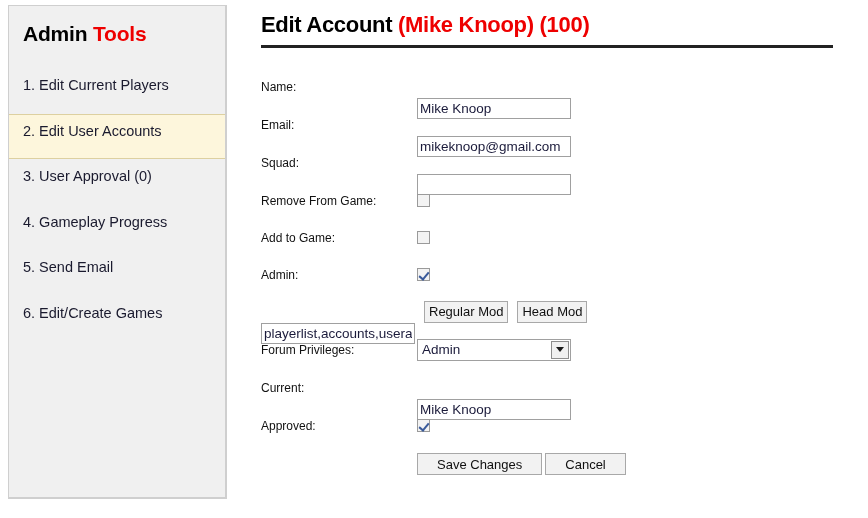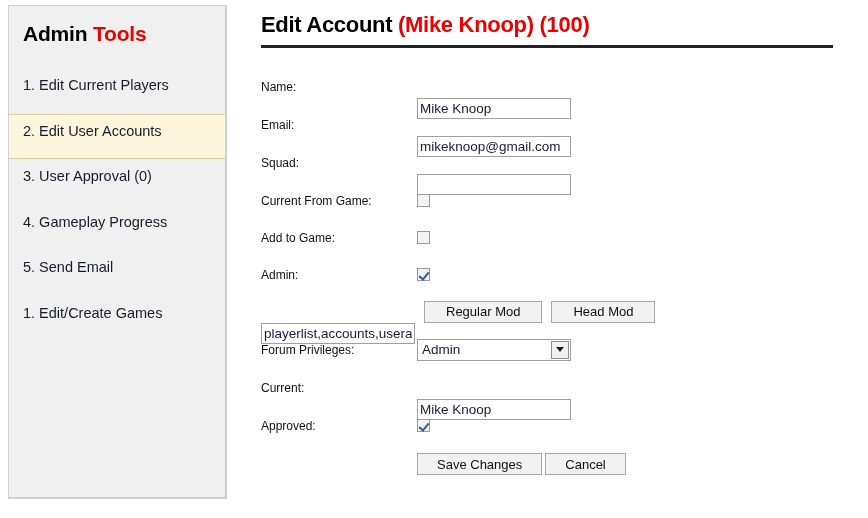--- a/index.html
+++ b/index.html
@@ -144,21 +144,21 @@
     transform: rotate(40deg);
   }
 
   .btn {
     font-family: "Liberation Sans", sans-serif;
     font-size: 13px;
     color: #101010;
     background: #f2f2f2;
     border: 1px solid #a8a8a8;
     height: 22px;
-    padding: 0 21px;
+    padding: 0 4px;
     box-sizing: border-box;
     cursor: pointer;
     white-space: nowrap;
   }
   .btn.mod { margin-left: 9px; }
   .btn.sm { padding: 0 19px; }
 
   .select-wrap {
     position: relative;
     width: 154px;
@@ -213,21 +213,21 @@
   <div id="sidebar-title">
     <span class="word-admin">Admin</span><span>&nbsp;</span><span class="word-tools">Tools</span>
   </div>
 
   <div id="sidebar-nav">
     <div class="nav-item">1. Edit Current Players</div>
     <div class="nav-item active">2. Edit User Accounts</div>
     <div class="nav-item">3. User Approval (0)</div>
     <div class="nav-item">4. Gameplay Progress</div>
     <div class="nav-item">5. Send Email</div>
-    <div class="nav-item">1. Edit/Create Games</div>
+    <div class="nav-item">6. Edit/Create Games</div>
   </div>
 
 </div>
 
 <div id="main">
 
   <div id="page-title">
     <span class="title-main">Edit Account</span><span>&nbsp;</span><span class="title-sub">(Mike Knoop) (100)</span>
   </div>
   <div id="title-rule"></div>
@@ -249,21 +249,21 @@
     </div>
 
     <div class="form-row">
       <div class="form-label">Squad:</div>
       <div class="field-area">
         <input class="txt" type="text" value="" style="">
       </div>
     </div>
 
     <div class="form-row tight">
-      <div class="form-label">Current From Game:</div>
+      <div class="form-label">Remove From Game:</div>
       <div class="field-area">
         <input class="cb" type="checkbox" style="">
       </div>
     </div>
 
     <div class="form-row tight">
       <div class="form-label">Add to Game:</div>
       <div class="field-area">
         <input class="cb" type="checkbox" style="">
       </div>

